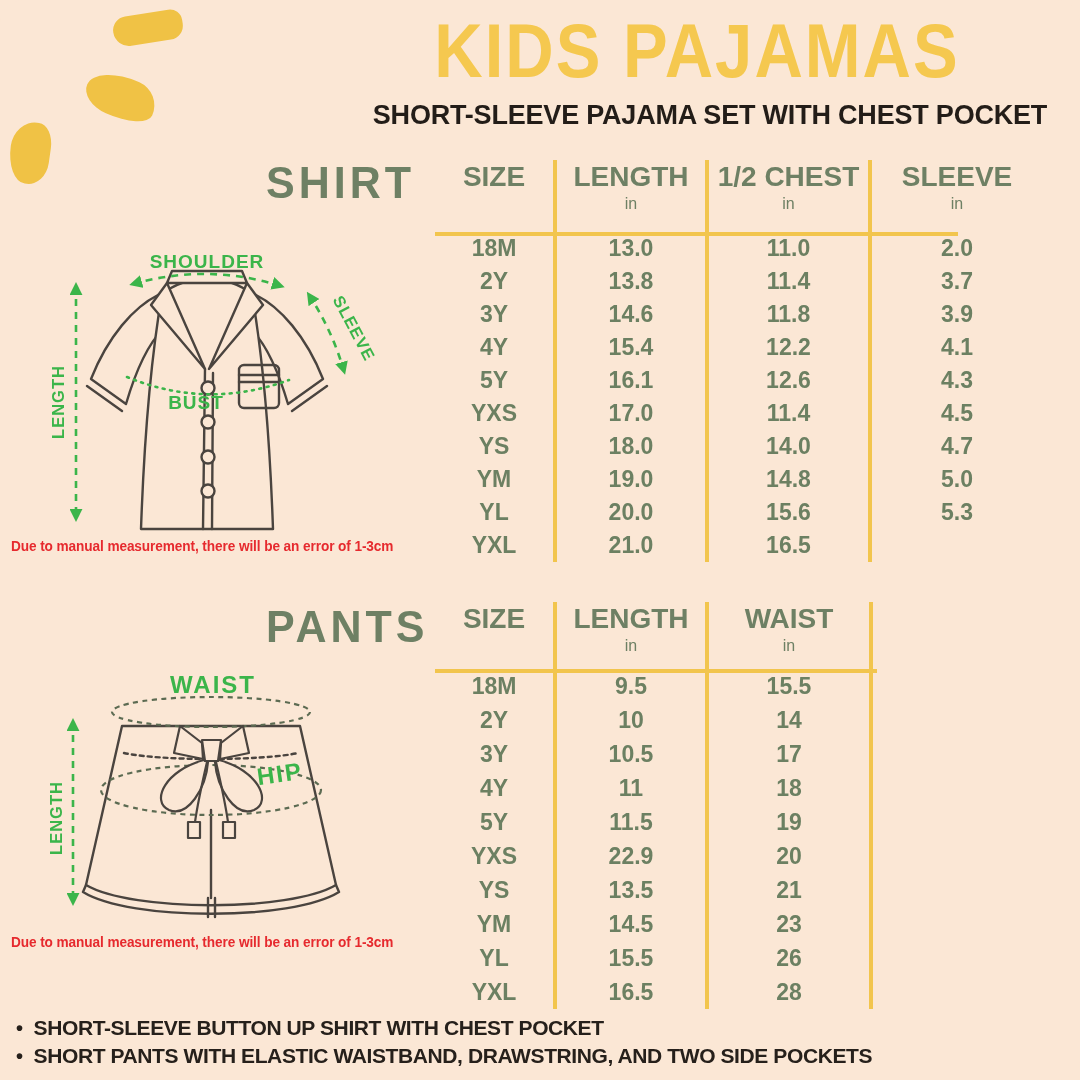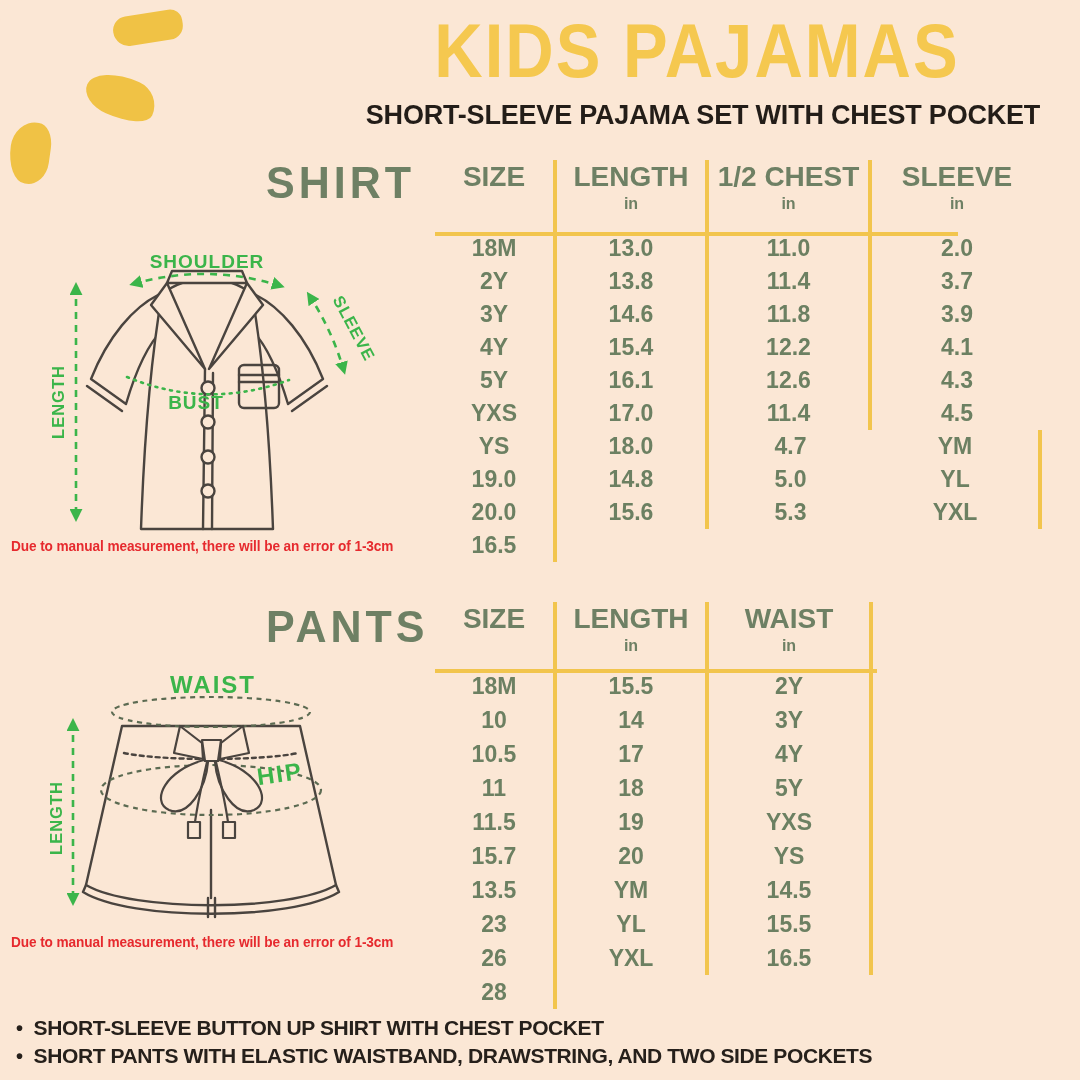--- a/index.html
+++ b/index.html
@@ -16,39 +16,39 @@
           border-radius:65% 35% 60% 40%/55% 60% 40% 45%; transform:rotate(24deg); }
   .blob3{ left:10px; top:122px; width:40px; height:62px;
           border-radius:60% 40% 50% 50%/45% 40% 40% 60%; transform:rotate(8deg); }
 
   .title{
     position:absolute; left:347px; top:8px; width:700px; text-align:center;
     font-size:67px; font-weight:800; color:#f5c84f; letter-spacing:2px;
     transform:scaleY(1.12); transform-origin:top center; white-space:nowrap;
   }
   .subtitle{
-    position:absolute; left:338px; top:100px; width:730px; text-align:center;
+    position:absolute; left:345px; top:100px; width:730px; text-align:center;
     font-size:27px; font-weight:800; color:#231d18; letter-spacing:-0.2px; white-space:nowrap;
   }
   .section-heading{
     position:absolute; font-weight:900; font-size:43px; color:#6e8064;
     letter-spacing:4px; transform:scaleY(1.04); transform-origin:top left; white-space:nowrap;
   }
   #shirt-heading{ left:266px; top:157px; }
   #pants-heading{ left:266px; top:601px; }
 
   .size-table{ position:absolute; }
   #shirt-table{ left:435px; top:160px; }
   #pants-table{ left:435px; top:602px; }
   .tgrid{ display:grid; }
   .th{ display:flex; flex-direction:column; align-items:center; color:#6e8064; }
   #shirt-table .th{ height:72px; }
   #pants-table .th{ height:67px; }
   .th-label{ font-size:28px; font-weight:800; line-height:34px; }
-  .th-unit{ font-size:16px; font-weight:700; margin-top:1px; }
+  .th-unit{ font-size:16px; font-weight:400; margin-top:1px; }
   .td{ text-align:center; color:#6c8062; font-weight:700; font-size:23px; }
   #shirt-table .td{ height:33px; line-height:33px; }
   #pants-table .td{ height:34px; line-height:34px; }
   .vline{ border-right:4px solid #f2c54d; }
   .hline{ position:absolute; height:4px; background:#f2c54d; left:0; }
   #shirt-table .hline{ top:72px; width:523px; }
   #pants-table .hline{ top:67px; width:442px; }
 
   .note{
     position:absolute; color:#e62a2e; font-weight:700; font-size:14.5px;
@@ -156,30 +156,32 @@
         <div class="td vline">5Y</div>
         <div class="td vline">16.1</div>
         <div class="td vline">12.6</div>
         <div class="td">4.3</div>
         <div class="td vline">YXS</div>
         <div class="td vline">17.0</div>
         <div class="td vline">11.4</div>
         <div class="td">4.5</div>
         <div class="td vline">YS</div>
         <div class="td vline">18.0</div>
+        <div class="td vline">14.0</div>
         <div class="td">4.7</div>
         <div class="td vline">YM</div>
         <div class="td vline">19.0</div>
         <div class="td vline">14.8</div>
         <div class="td">5.0</div>
         <div class="td vline">YL</div>
         <div class="td vline">20.0</div>
         <div class="td vline">15.6</div>
         <div class="td">5.3</div>
         <div class="td vline">YXL</div>
+        <div class="td vline">21.0</div>
         <div class="td vline">16.5</div>
       </div>
     </div>
 
   <div class="note" id="shirt-note">Due to manual measurement, there will be an error of 1-3cm</div>
 
   <div class="section-heading" id="pants-heading">PANTS</div>
 
   <svg class="diagram" id="pants-diagram" viewBox="0 0 410 300">
     <g stroke="#4a443f" stroke-width="2.4" stroke-linejoin="round" stroke-linecap="round">
@@ -219,38 +221,40 @@
         </div>
         <div class="th vline">
           <div class="th-label">LENGTH</div>
           <div class="th-unit">in</div>
         </div>
         <div class="th vline">
           <div class="th-label">WAIST</div>
           <div class="th-unit">in</div>
         </div>
         <div class="td vline">18M</div>
+        <div class="td vline">9.5</div>
         <div class="td vline">15.5</div>
         <div class="td vline">2Y</div>
         <div class="td vline">10</div>
         <div class="td vline">14</div>
         <div class="td vline">3Y</div>
         <div class="td vline">10.5</div>
         <div class="td vline">17</div>
         <div class="td vline">4Y</div>
         <div class="td vline">11</div>
         <div class="td vline">18</div>
         <div class="td vline">5Y</div>
         <div class="td vline">11.5</div>
         <div class="td vline">19</div>
         <div class="td vline">YXS</div>
-        <div class="td vline">15.7</div>
+        <div class="td vline">22.9</div>
         <div class="td vline">20</div>
         <div class="td vline">YS</div>
         <div class="td vline">13.5</div>
+        <div class="td vline">21</div>
         <div class="td vline">YM</div>
         <div class="td vline">14.5</div>
         <div class="td vline">23</div>
         <div class="td vline">YL</div>
         <div class="td vline">15.5</div>
         <div class="td vline">26</div>
         <div class="td vline">YXL</div>
         <div class="td vline">16.5</div>
         <div class="td vline">28</div>
       </div>

